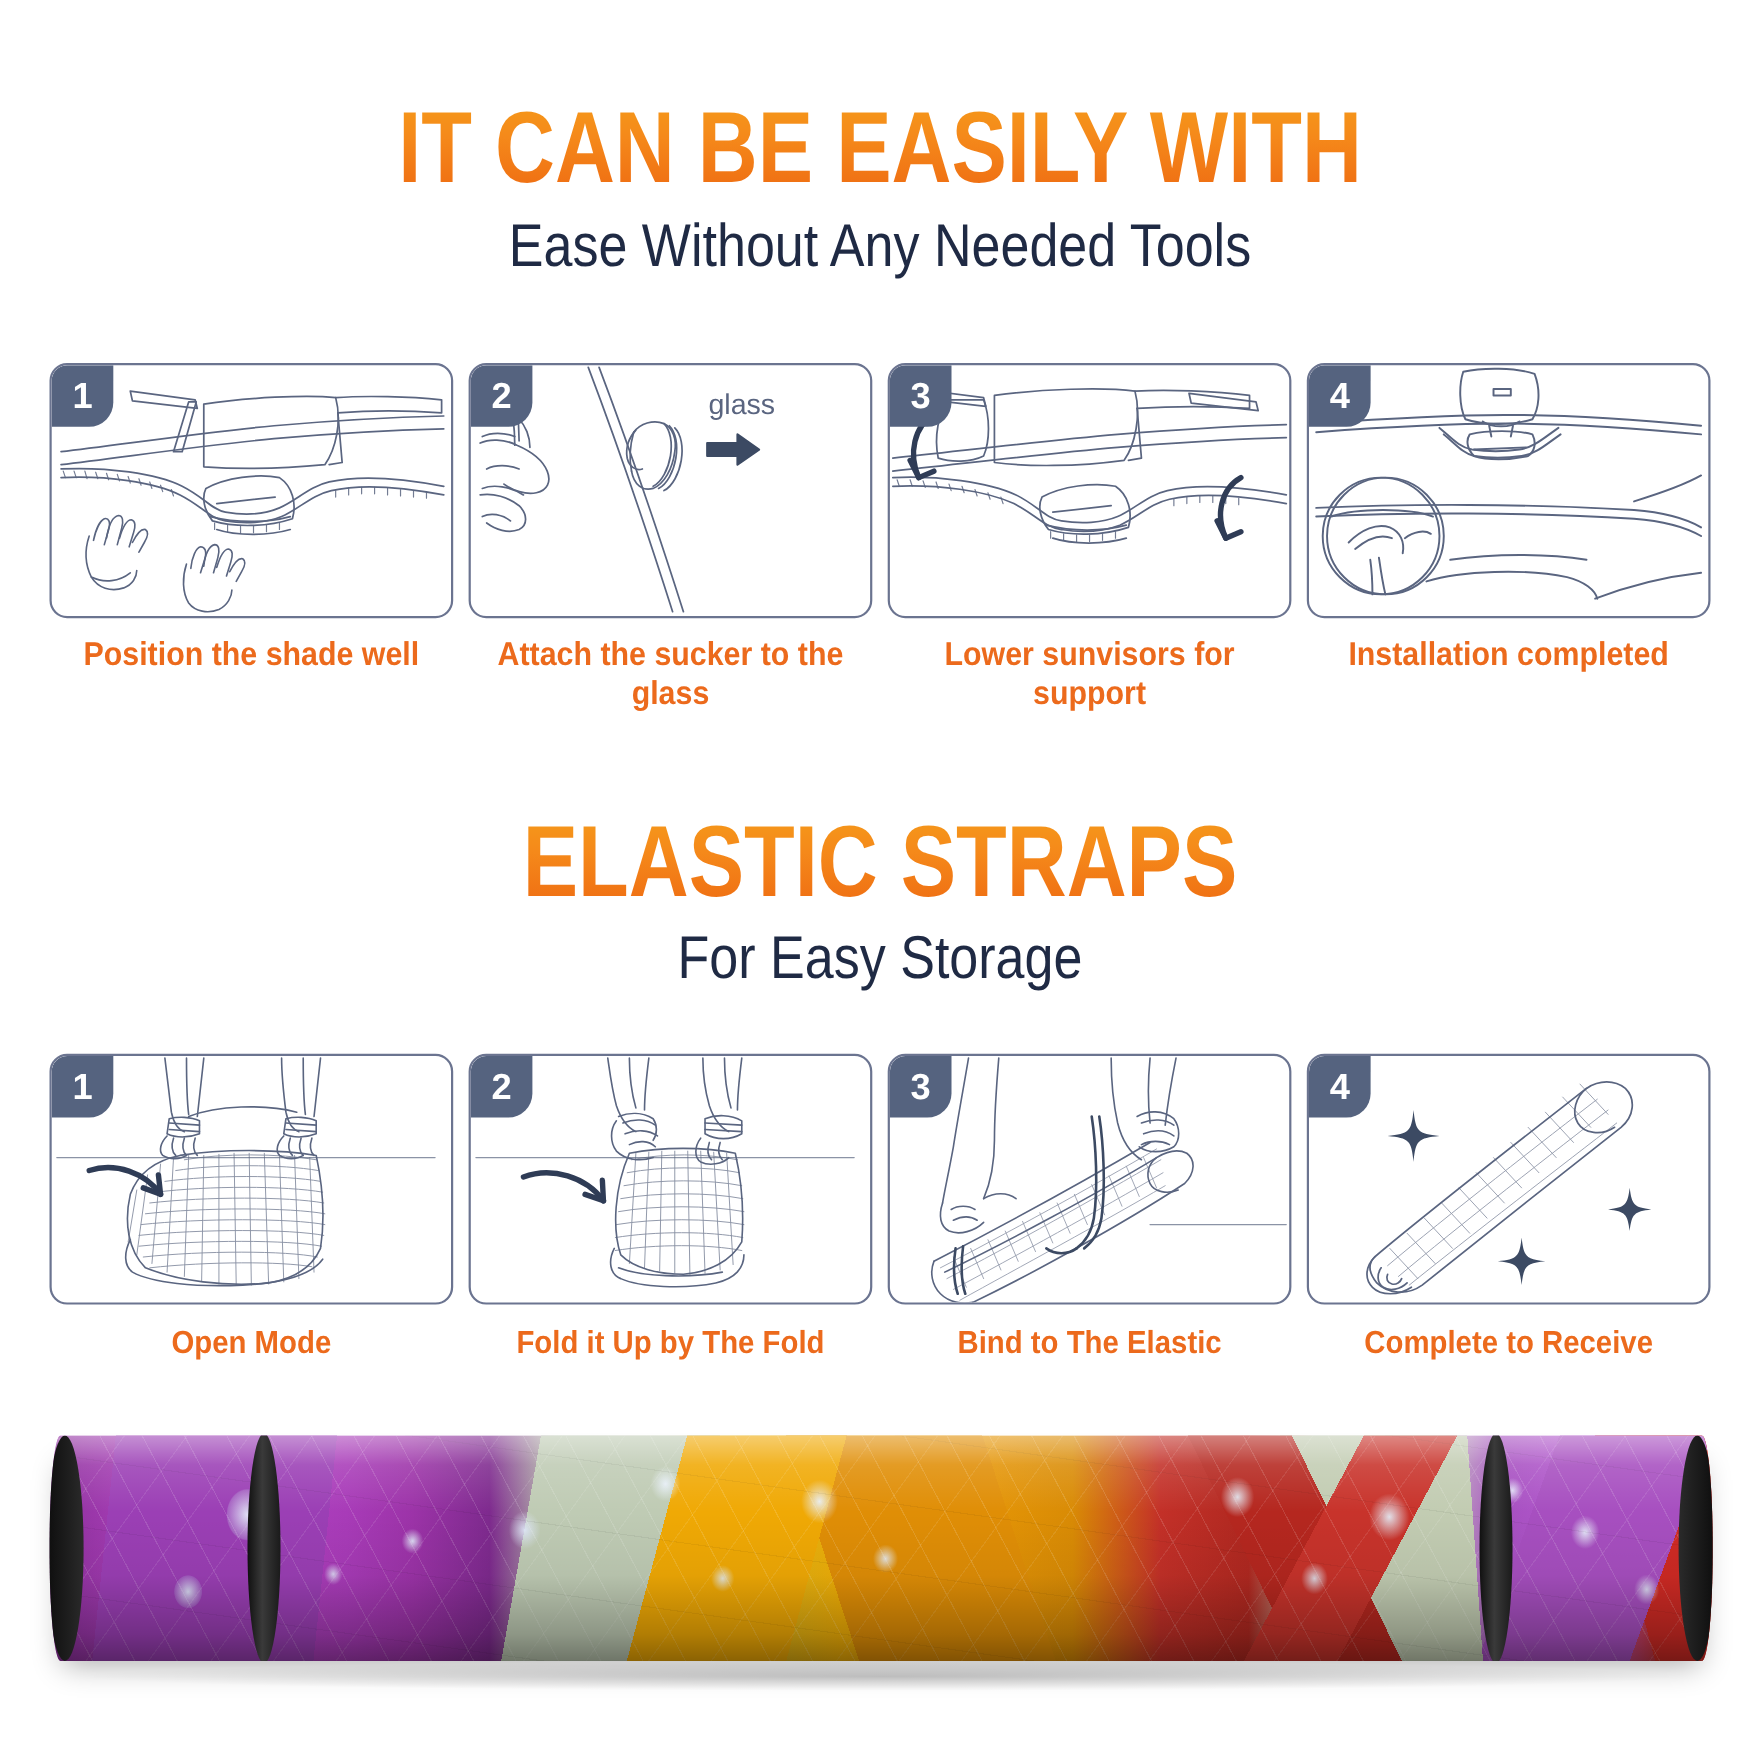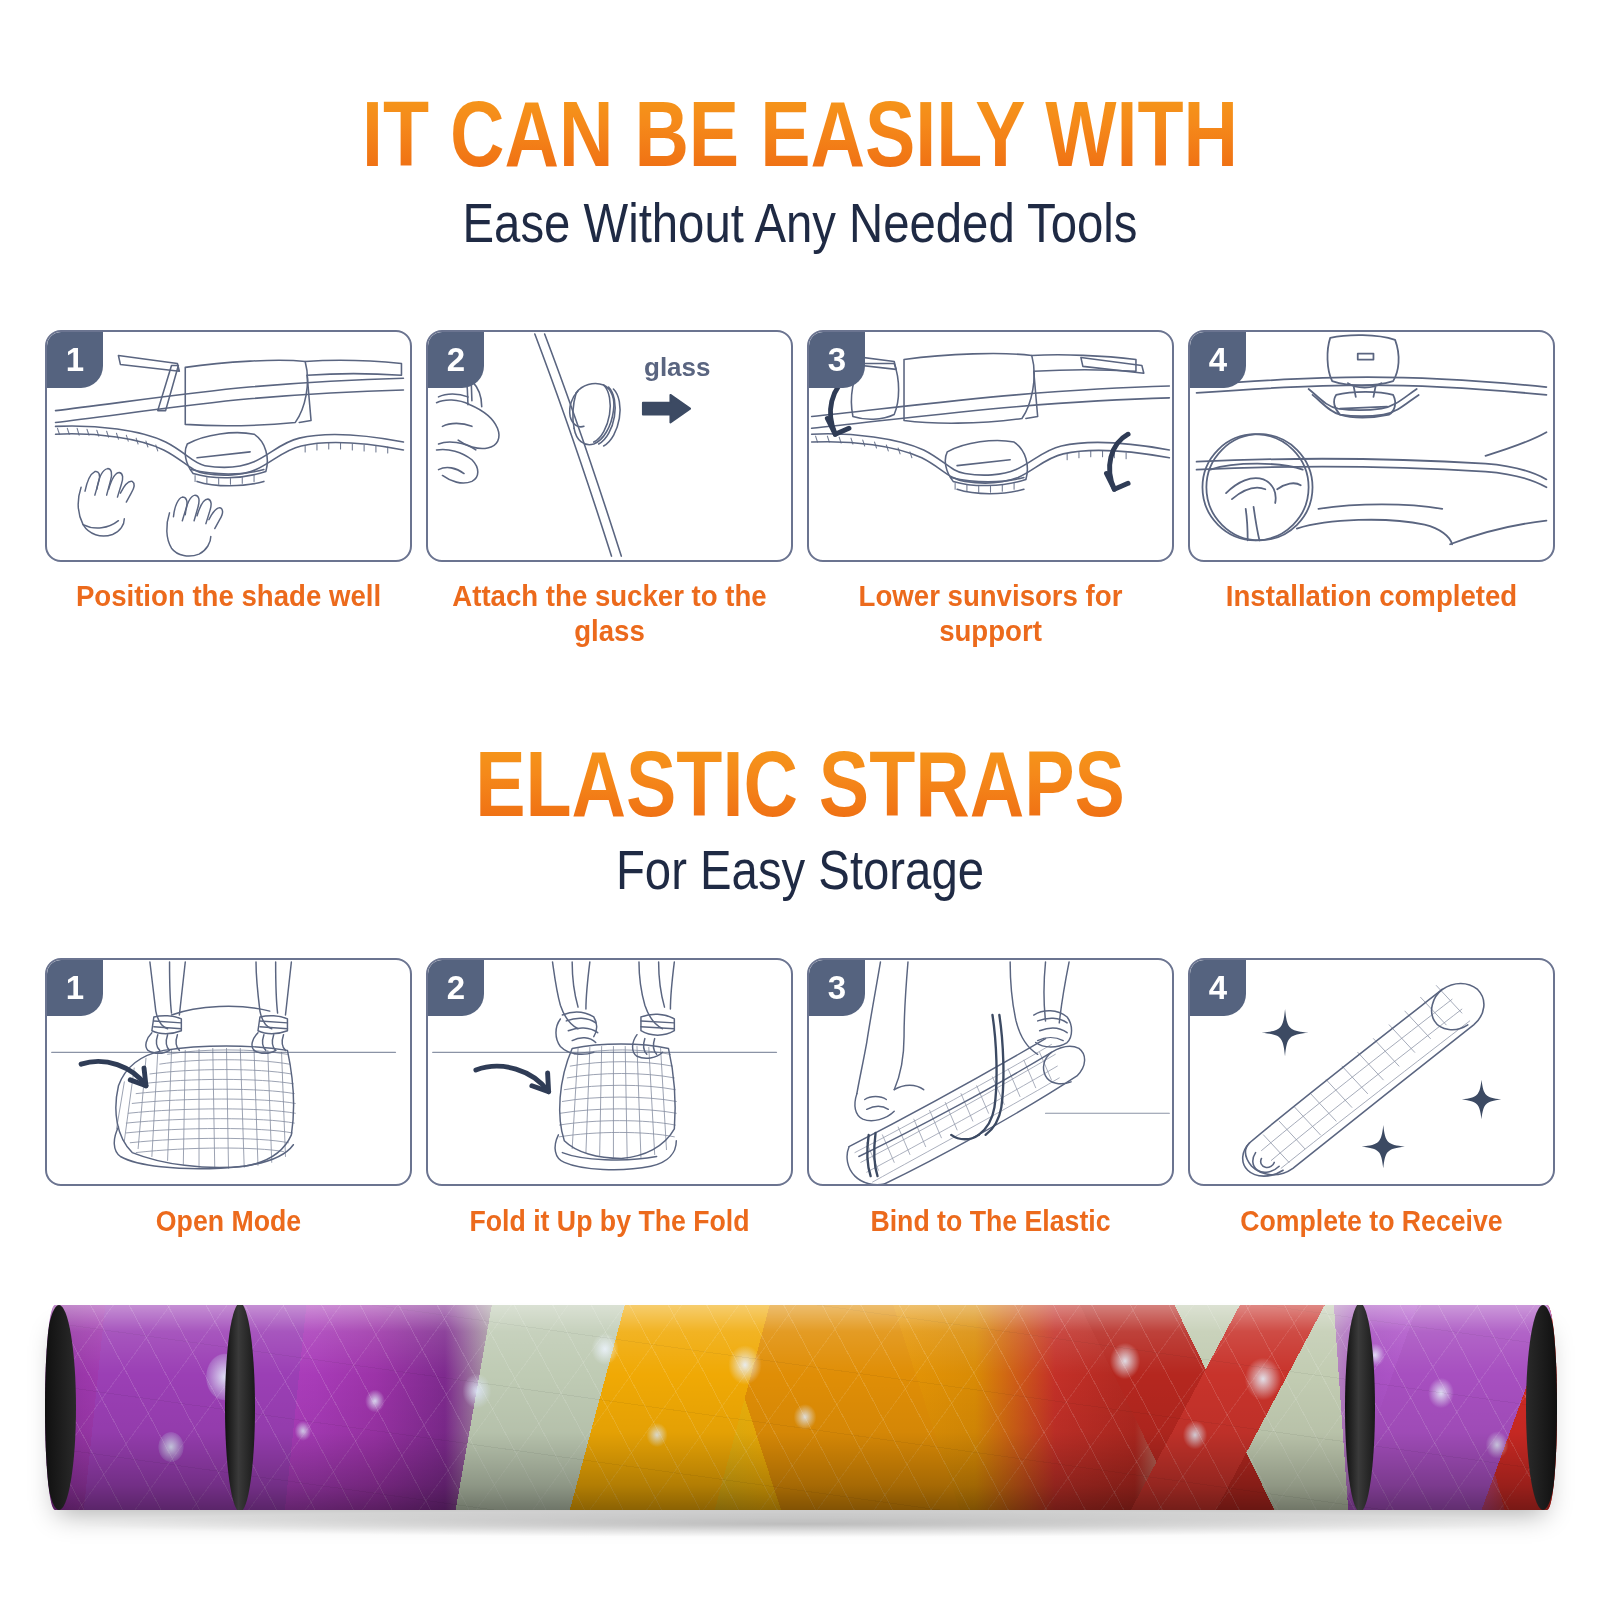--- a/index.html
+++ b/index.html
@@ -77,21 +77,21 @@
     font-size: 30px;
     line-height: 1.18;
     transform: scaleX(0.92);
   }
   #row-storage .caption { font-size: 29px; margin-top: 18px; }
 
   .glass-label {
     position: absolute;
     color: #5A6580;
     font-size: 26px;
-    font-weight: 700;
+    font-weight: 400;
     z-index: 4;
   }
 
   
   .product {
     position: absolute;
     left: 45px; top: 1305px;
     width: 1512px; height: 205px;
   }
   .roll {

